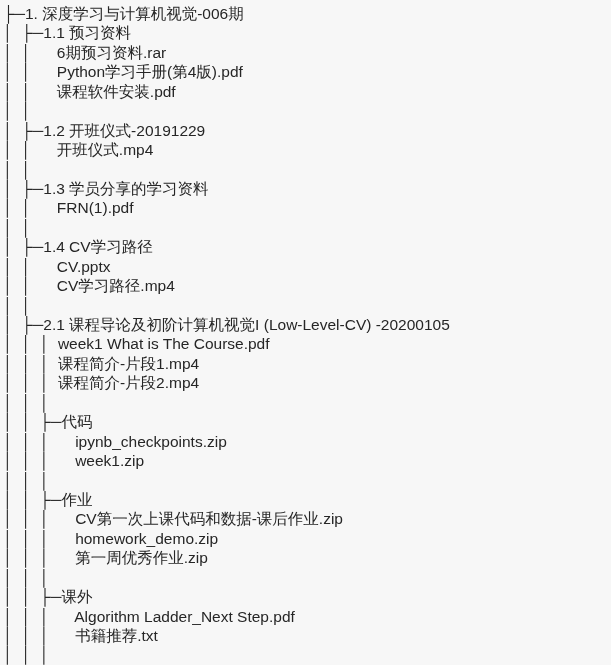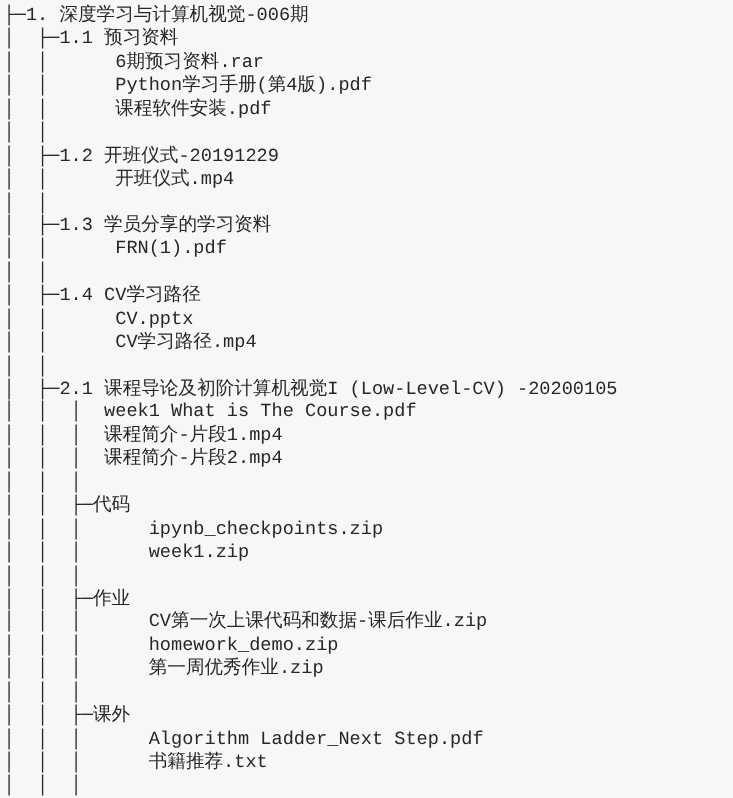--- a/index.html
+++ b/index.html
@@ -8,21 +8,21 @@
   }
   body {
     width: 611px;
     height: 665px;
     background: #f7f7f7;
     overflow: hidden;
   }
   .tree {
     margin: 0;
     padding: 4px 0 0 3px;
-    font-family: Liberation Mono, monospace;
+    font-family: Liberation Sans, sans-serif;
     font-size: 15.5px;
     line-height: 19.45px;
     color: #262626;
     white-space: pre;
     border-radius: 20px;
   }
   .ln {
     height: 19.45px;
     white-space: pre;
   }

